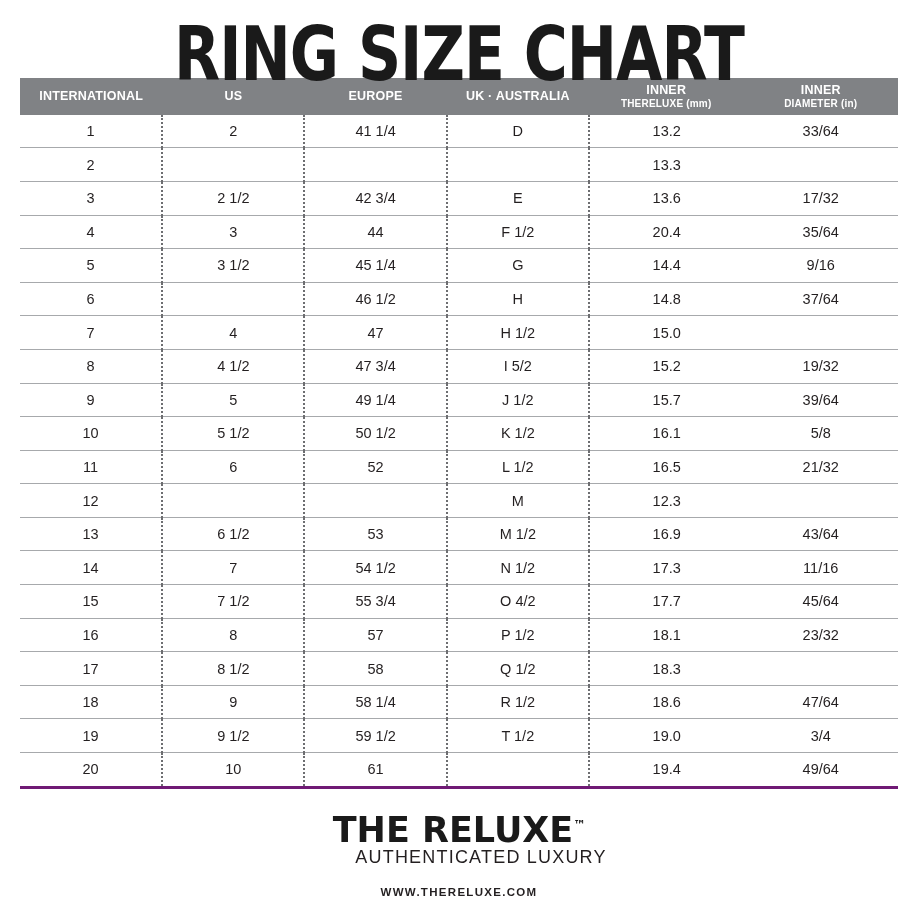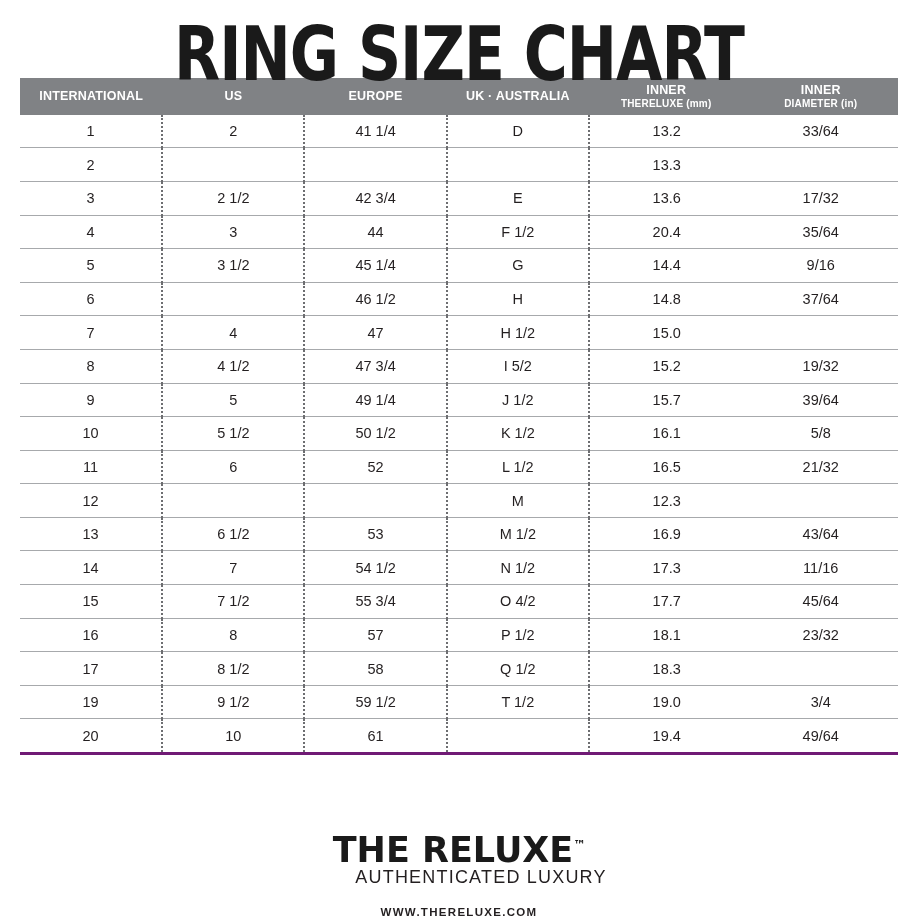--- a/index.html
+++ b/index.html
@@ -77,21 +77,21 @@
   .col-int { width: 16.2%; }
   .col-us  { width: 16.2%; }
   .col-eu  { width: 16.2%; }
   .col-uk  { width: 16.2%; }
   .col-mm  { width: 17.6%; }
   .col-in  { width: 17.6%; }
 
   .footer {
     margin-top: auto;
     text-align: center;
-    padding-bottom: 0;
+    padding-bottom: 20px;
   }
   .brand {
     font-family: "DejaVu Sans", sans-serif;
     font-weight: 900;
     font-size: 35px;
     letter-spacing: 0px;
     color: #1a1a1a;
     line-height: 1.05;
     position: relative;
     display: inline-block;
@@ -291,20 +291,28 @@
         </tr>
         <tr>
           <td class="sep">17</td>
           <td class="sep">8 1/2</td>
           <td class="sep">58</td>
           <td class="sep">Q 1/2</td>
           <td>18.3</td>
           <td></td>
         </tr>
         <tr>
+          <td class="sep">18</td>
+          <td class="sep">9</td>
+          <td class="sep">58 1/4</td>
+          <td class="sep">R 1/2</td>
+          <td>18.6</td>
+          <td>47/64</td>
+        </tr>
+        <tr>
           <td class="sep">19</td>
           <td class="sep">9 1/2</td>
           <td class="sep">59 1/2</td>
           <td class="sep">T 1/2</td>
           <td>19.0</td>
           <td>3/4</td>
         </tr>
         <tr>
           <td class="sep">20</td>
           <td class="sep">10</td>

